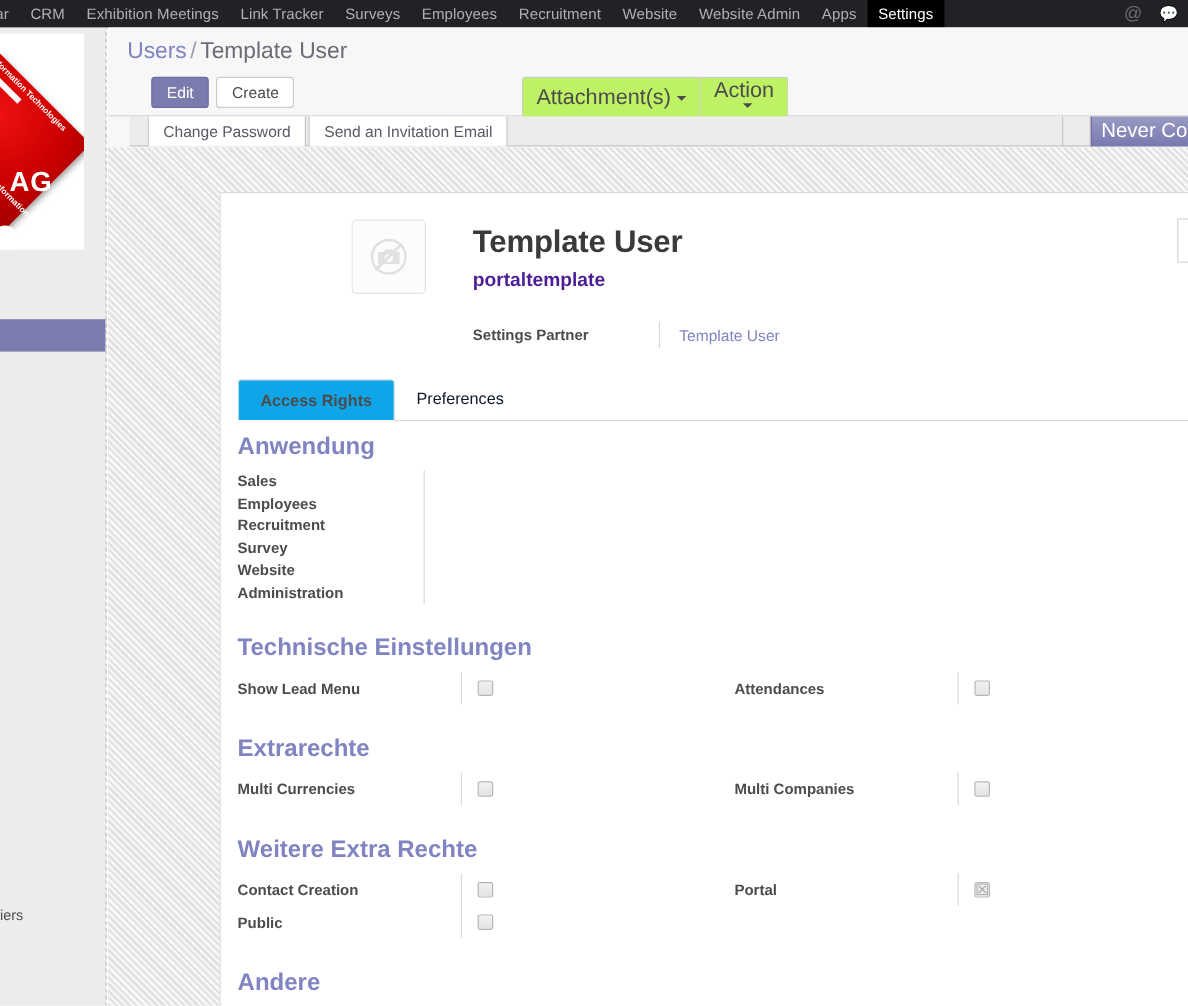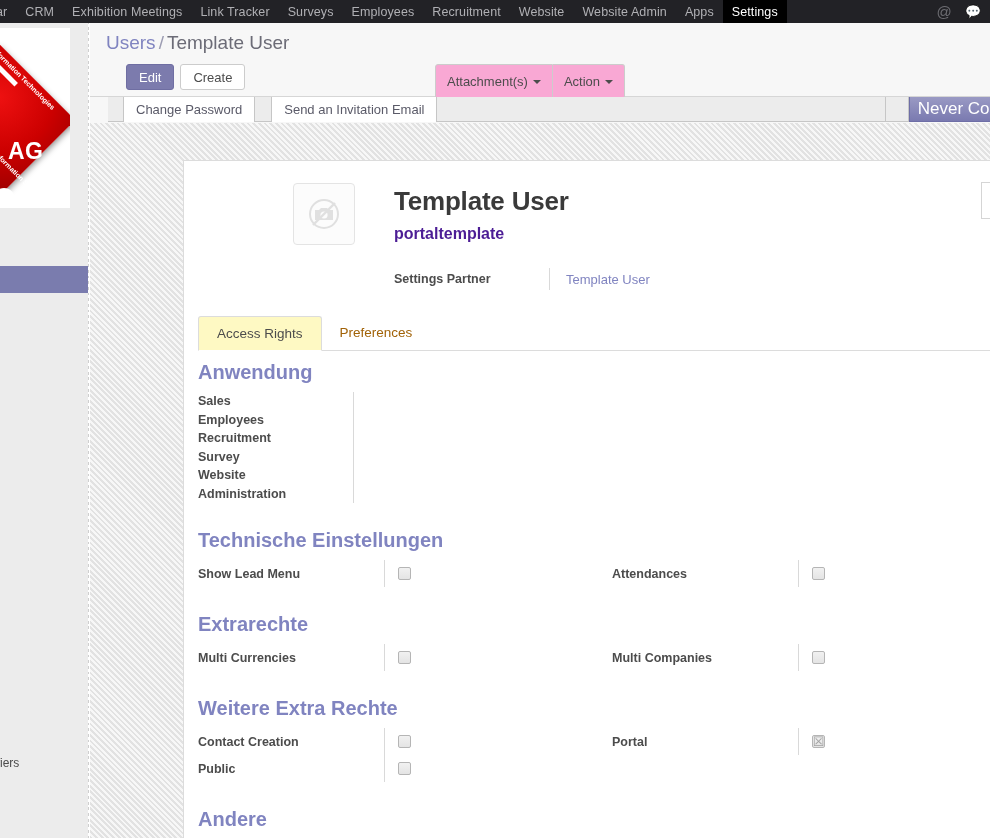--- a/index.html
+++ b/index.html
@@ -130,26 +130,26 @@
     display: flex; align-items: center; justify-content: center;
     font-size: 13px; border-radius: 3px; cursor: pointer;
     border: 1px solid #cccccc; background: #ffffff; color: #4c4c4c;
   }
   .btn.primary { background: #7c7bad; border-color: #6f6ea2; color: #ffffff; }
 
   #action-group { position: absolute; left: 345px; top: 41px; display: flex; }
   .ag-btn {
     height: 35px; padding: 0 11px;
     display: flex; align-items: center;
-    font-size: 13px; color: #4c4c4c;
-    background: #f9a8d4; border: 1px solid #cccccc;
+    font-size: 18px; color: #4c4c4c;
+    background: #bef264; border: 1px solid #cccccc;
     cursor: pointer;
   }
   .ag-btn:first-child { border-radius: 3px 0 0 3px; }
-  .ag-btn:last-child { border-radius: 0 3px 3px 0; border-left: none; }
+  .ag-btn:last-child { border-radius: 0 3px 3px 0; border-left: none; flex-direction: column; }
   .caret {
     display: inline-block; margin-left: 5px;
     width: 0; height: 0;
     border-left: 4px solid transparent;
     border-right: 4px solid transparent;
     border-top: 4px solid #4c4c4c;
   }
 
   
   #button-box {
@@ -159,21 +159,21 @@
     display: flex; align-items: flex-start;
   }
   .bbtn {
     height: 25px; padding: 0 12px;
     display: flex; align-items: center;
     background: #ffffff; border: 1px solid #c6c6c6; border-top: none; border-bottom: none;
     font-size: 13px; color: #5a5a68;
     cursor: pointer;
   }
   #bbtn-spacer { width: 15px; }
-  .bbtn + .bbtn { margin-left: 16px; }
+  .bbtn + .bbtn { margin-left: 2px; }
   #statusbar {
     position: absolute; right: 0; top: 0; height: 25px;
     display: flex;
   }
   .status-pre {
     width: 24px; height: 25px;
     background: #ececec; border: 1px solid #c6c6c6; border-top: none;
   }
   .status-active {
     height: 25px; padding: 0 8px;
@@ -240,30 +240,31 @@
   
   #tabs {
     position: absolute; left: 14px; top: 155px;
     width: 880px; height: 35px;
     border-bottom: 1px solid #dcdcdc;
     display: flex; align-items: flex-end;
   }
   .tab {
     height: 35px; padding: 0 18px;
     display: flex; align-items: center;
-    font-size: 13.5px; color: #a16207;
+    font-size: 13.5px; color: #0f172a;
     cursor: pointer;
   }
   .tab.active {
     color: #4c4c4c;
-    background: #fef9c3;
+    background: #0ea5e9;
     border: 1px solid #dcdcdc;
     border-bottom: 1px solid #ffffff;
     margin-bottom: -1px;
     border-radius: 3px 3px 0 0;
+    font-weight: bold;
   }
 
   
   #form-body { position: absolute; left: 14px; top: 200px; width: 880px; }
   .group-title {
     font-size: 20px; font-weight: bold; color: #8084c0;
     margin: 0 0 8px 0;
   }
   .group-title.spaced { margin-top: 26px; }
   .app-list { display: flex; }

